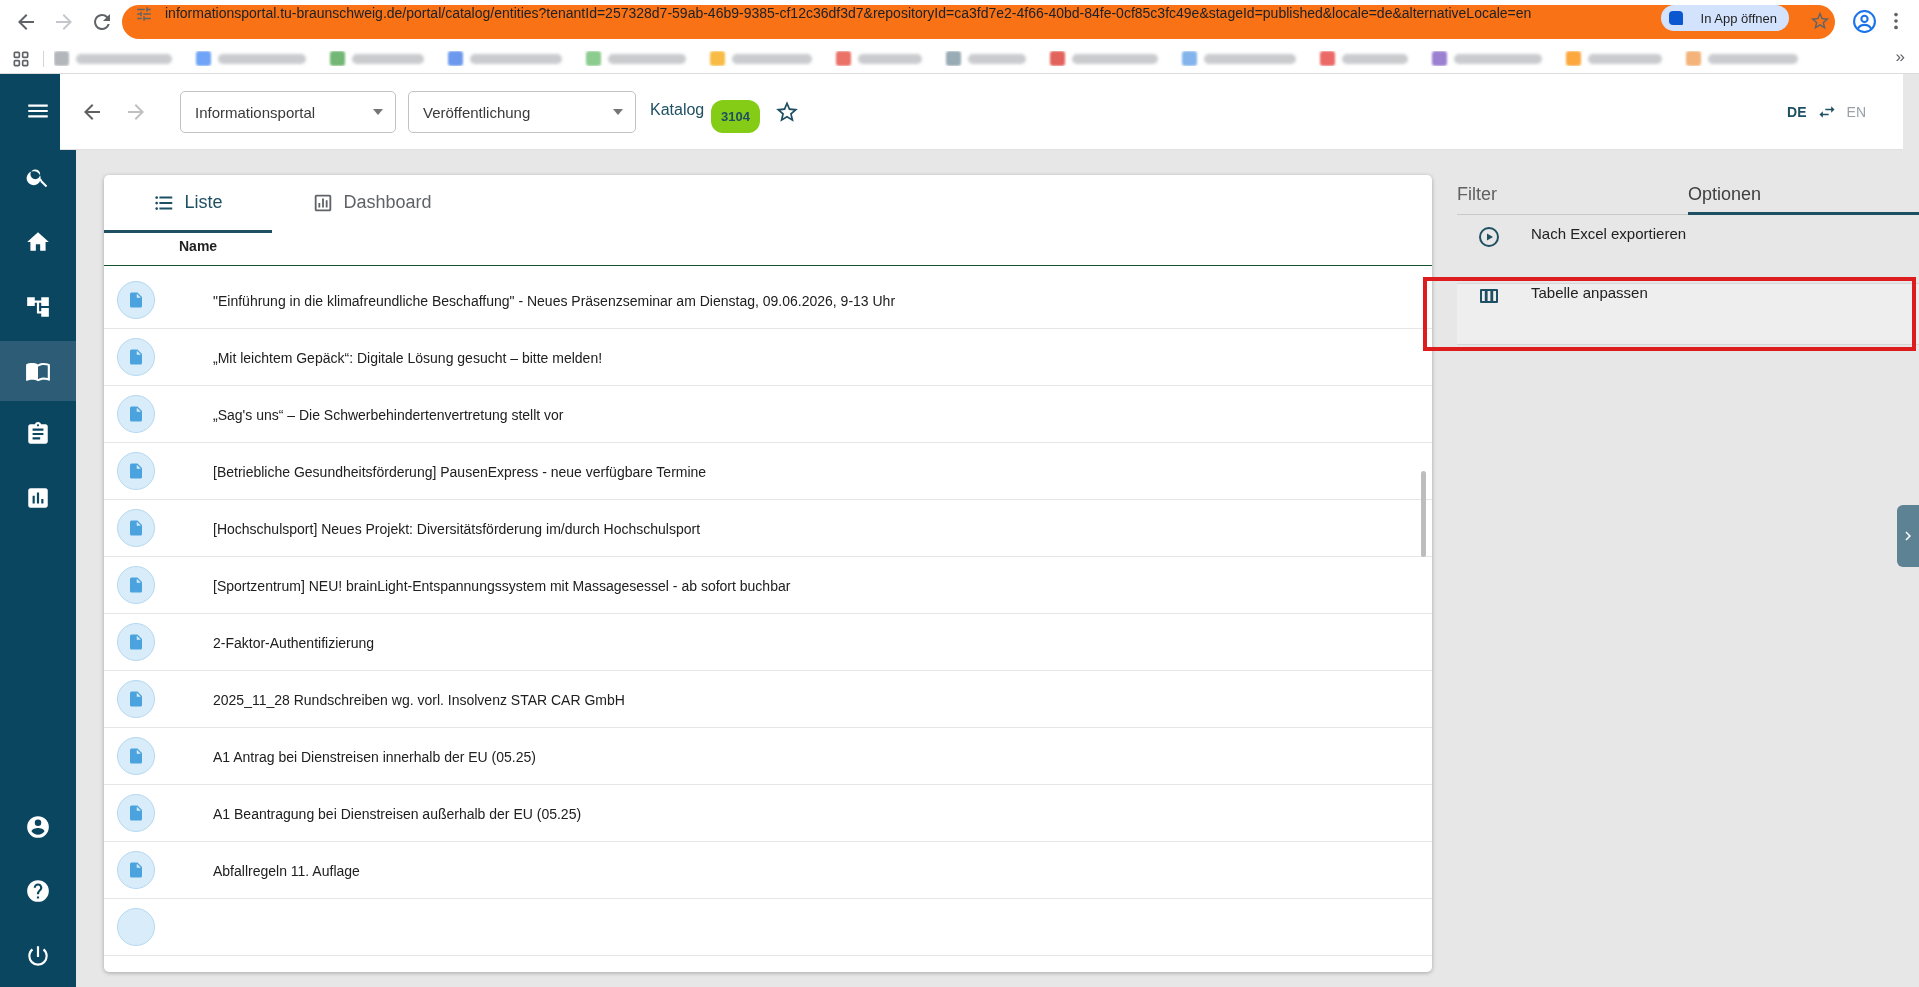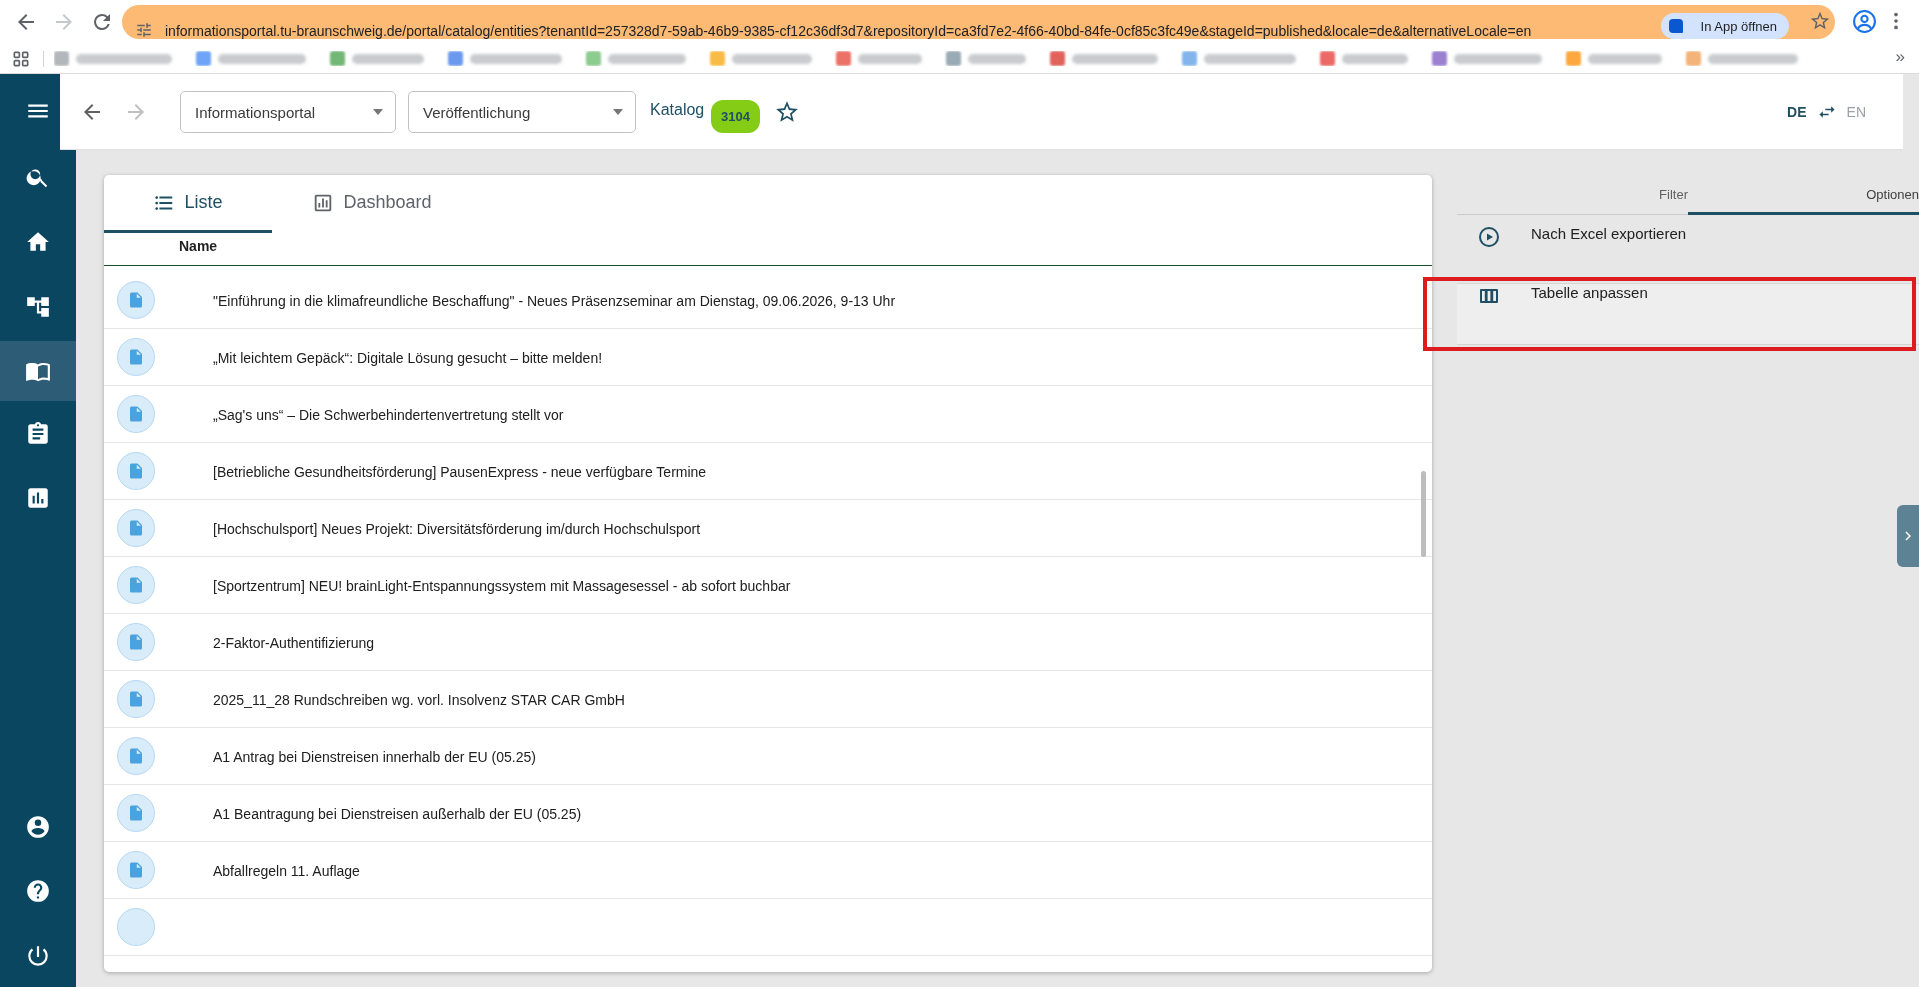--- a/index.html
+++ b/index.html
@@ -4,21 +4,21 @@
 <style>
   * { box-sizing: border-box; margin: 0; padding: 0; }
   html,body { width:1919px; height:987px; overflow:hidden;
     font-family:"Liberation Sans", sans-serif; background:#e7e7e7; }
   svg { display:block; }
 
   
   #btoolbar { position:absolute; left:0; top:0; width:1919px; height:44px; background:#ffffff; }
   .nav-ic { position:absolute; top:10px; width:24px; height:24px; color:#5f6368; cursor:pointer; }
   #omnibox { position:absolute; left:122px; top:5px; width:1713px; height:34px;
-    background:#fdba74; border-radius:17px; display:flex; align-items:flex-end; }
+    background:#f97316; border-radius:17px; display:flex; align-items:flex-start; }
   #omnibox .tune { margin-left:13px; width:18px; height:18px; color:#5f6368; flex:none; }
   #url-text { margin-left:12px; font-size:14px; color:#202124; white-space:nowrap; overflow:hidden; flex:1 1 auto; }
   #chip { flex:none; margin-right:46px; height:26px; background:#d3e3fd; border-radius:13px;
     display:flex; align-items:center; padding:0 12px 0 8px; gap:18px; cursor:pointer; }
   #chip .chip-ic { width:14px; height:14px; background:#0b57d0; border-radius:4px 4px 1px 4px; }
   #chip span { font-size:13px; color:#1f1f1f; white-space:nowrap; }
   #ob-star { position:absolute; right:88px; top:10px; width:22px; height:22px; color:#5f6368; cursor:pointer; }
   #profile-ic { position:absolute; right:42px; top:9px; width:25px; height:25px; color:#1a73e8; cursor:pointer; }
   #dots-ic { position:absolute; right:12px; top:10px; width:22px; height:22px; color:#5f6368; cursor:pointer; }
 
@@ -73,21 +73,21 @@
   .row .av { position:absolute; left:13px; top:9px; width:38px; height:38px; border-radius:50%;
     background:#d9ecf9; border:1px solid #b5d8f1; display:flex; align-items:center; justify-content:center; }
   .row .av svg { width:18px; height:18px; color:#4aa3df; }
   .row .rl { position:absolute; left:109px; top:0; height:57px; display:flex; align-items:center;
     font-size:14px; color:#202020; white-space:nowrap; }
   #scrollthumb { position:absolute; left:1317px; top:296px; width:5px; height:86px;
     background:#bdbdbd; border-radius:3px; cursor:pointer; }
 
   
   .rtab { position:absolute; top:175px; width:231px; height:38px; display:flex; align-items:center;
-    justify-content:flex-end; font-size:13px; font-weight:500; cursor:pointer; }
+    justify-content:flex-start; font-size:18px; font-weight:500; cursor:pointer; }
   #rtab-filter { left:1457px; color:#616161; }
   #rtab-opt { left:1688px; color:#404040; }
   #rtab-line-light { position:absolute; left:1457px; top:214px; width:231px; height:1px; background:#c9c9c9; }
   #rtab-line-dark { position:absolute; left:1688px; top:212px; width:231px; height:3px; background:#1e4f63; }
   .rmenu { position:absolute; left:1457px; width:462px; display:flex; cursor:pointer; }
   .rmenu .mic { margin-left:20px; width:24px; height:24px; color:#1e4f63; flex:none; }
   .rmenu span { margin-left:30px; font-size:15px; font-weight:500; color:#212121; white-space:nowrap; }
   #menu-excel { top:225px; height:44px; }
   #menu-table { top:283px; height:62px; background:#eeeeee;
     border-top:1px solid #d6d6d6; border-bottom:1px solid #d6d6d6; }

